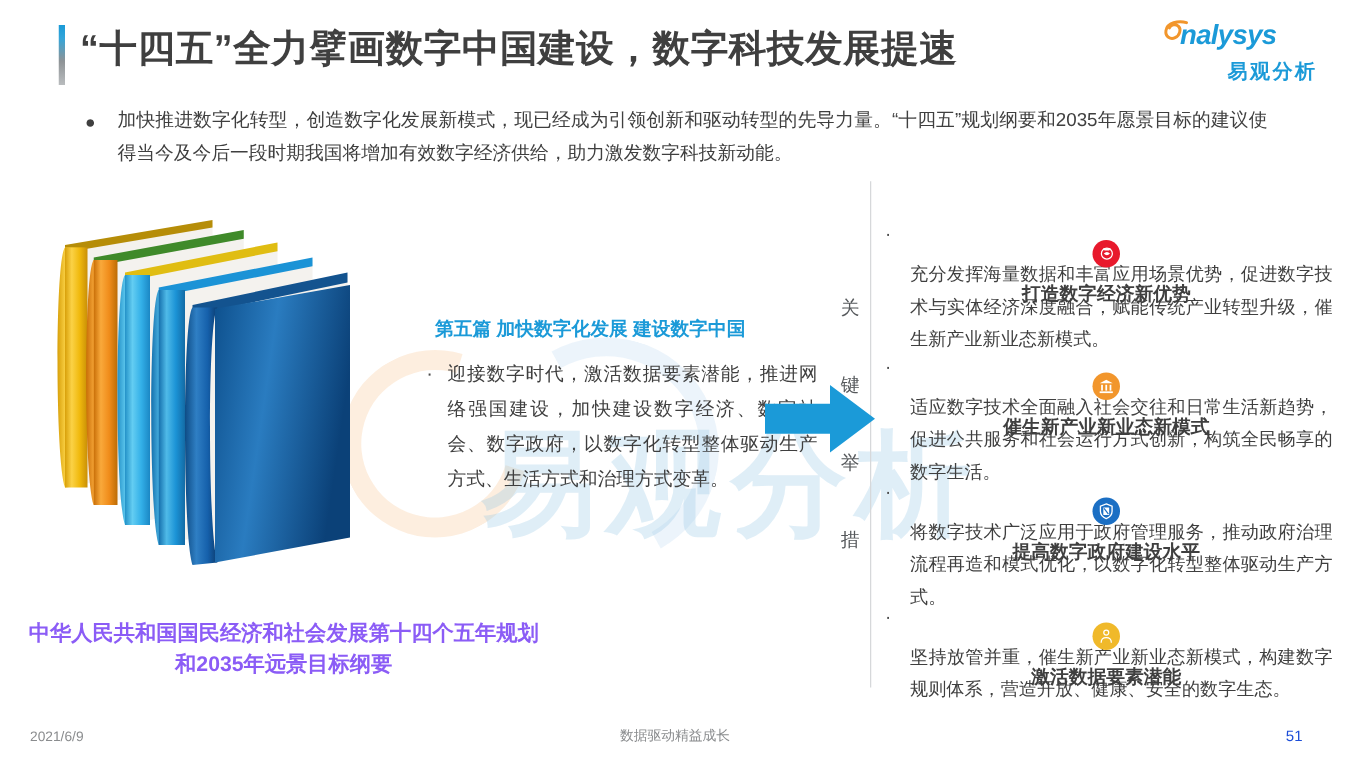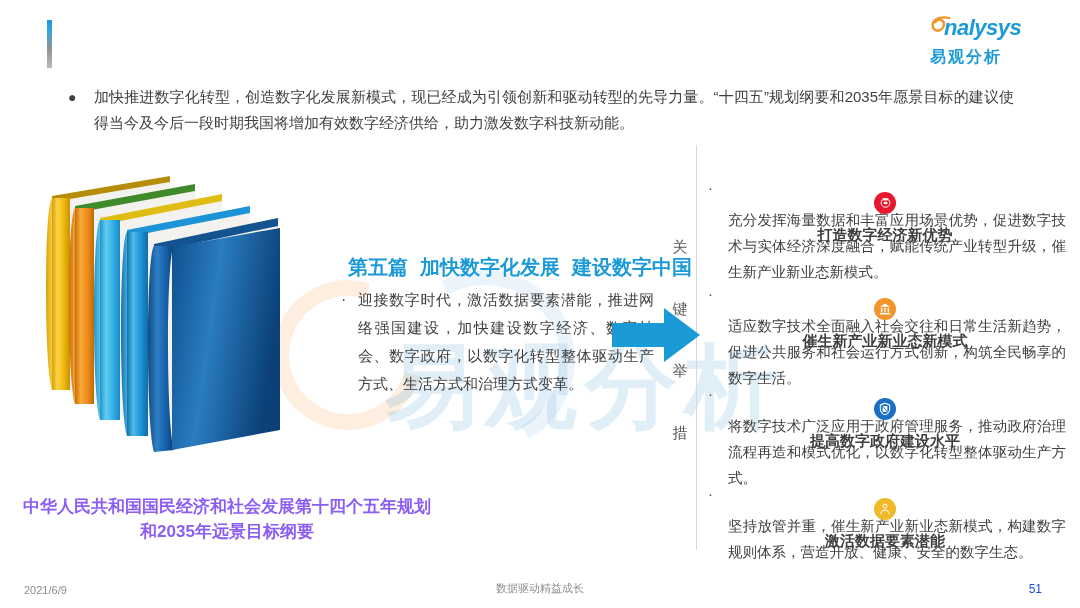--- a/index.html
+++ b/index.html
@@ -69,21 +69,21 @@
     letter-spacing: 0.5px;
     white-space: nowrap;
     z-index: 3;
   }
 
   .logo {
     position: absolute;
     right: 26px; top: 12px;
     width: 124px; height: 58px;
     z-index: 3;
-    text-align: left;
+    text-align: right;
   }
   .logo-row { position: relative; height: 32px; }
   .logo-swoosh {
     position: absolute; left: 0px; top: 1px;
     width: 22px; height: 23px;
   }
   .logo-word {
     position: absolute; left: 14px; top: 3px;
     font-size: 22px; font-style: italic; font-weight: bold;
     color: #1b9ad8; letter-spacing: -0.5px;
@@ -135,26 +135,25 @@
     color: #8b5cf6;
     line-height: 25px;
     text-align: center;
     z-index: 3;
   }
 
   
   .center-head {
     position: absolute;
     left: 348px; top: 254px;
-    font-size: 20px;
+    font-size: 15px;
     font-weight: bold;
     color: #1b9ad8;
     white-space: nowrap;
     z-index: 3;
-    font-family: Liberation Mono, monospace;
   }
   .center-body {
     position: absolute;
     left: 338px; top: 286px;
     width: 316px;
     display: flex;
     z-index: 3;
   }
   .center-bullet {
     flex: 0 0 auto;
@@ -289,20 +288,21 @@
 
 <div class="slide">
 
   <div class="watermark">
     <div class="wm-ring"></div>
     <div class="wm-ring2"></div>
     <div class="wm-text">易观分析</div>
   </div>
 
   <div class="accent-bar"></div>
+  <div class="page-title">“十四五”全力擘画数字中国建设，数字科技发展提速</div>
 
   <div class="logo">
     <div class="logo-row">
       <svg class="logo-swoosh" viewBox="0 0 24 24">
         <path d="M21 5 C14 3 4 5 3 12 C2.2 17.5 7 20 11 18.2 C15 16.4 16.6 11 14 8.3 C11.6 5.8 7.2 6.6 6 9.6" fill="none" stroke="#f2962c" stroke-width="2.6" stroke-linecap="round"></path>
       </svg>
       <div class="logo-word">nalysys</div>
     </div>
     <div class="logo-cn">易观分析</div>
   </div>

